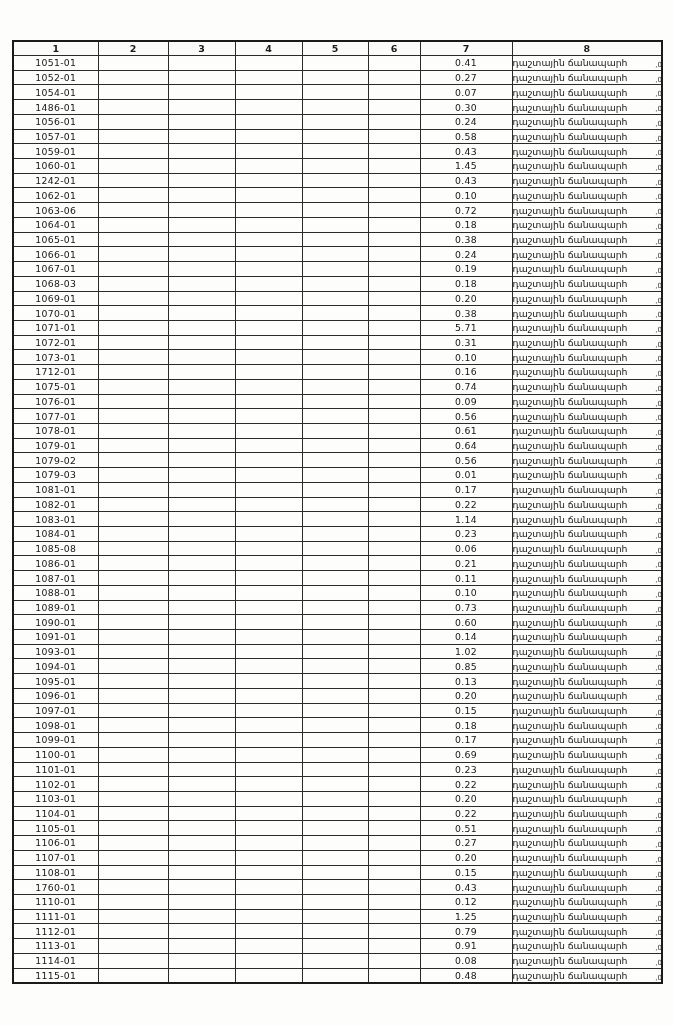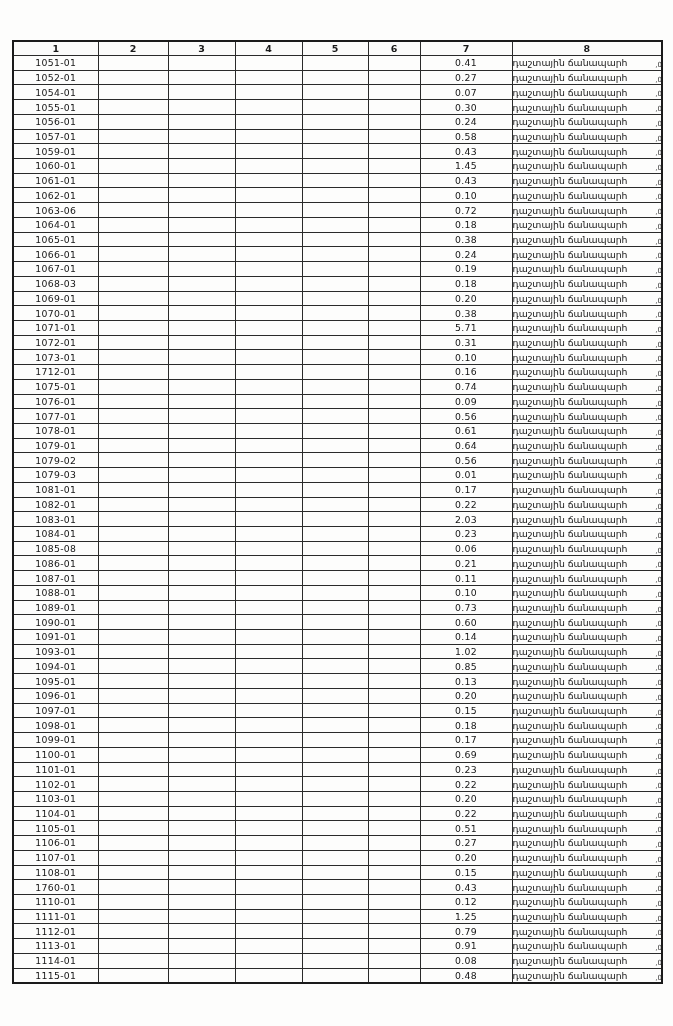--- a/index.html
+++ b/index.html
@@ -132,21 +132,21 @@
           <td class="c-id">1054-01</td>
           <td></td>
           <td></td>
           <td></td>
           <td></td>
           <td></td>
           <td class="c-val">0.07</td>
           <td class="c-road"><span>դաշտային ճանապարհ</span><span class="edge-frag">,0</span></td>
         </tr>
         <tr>
-          <td class="c-id">1055-01</td>
+          <td class="c-id">1486-01</td>
           <td></td>
           <td></td>
           <td></td>
           <td></td>
           <td></td>
           <td class="c-val">0.30</td>
           <td class="c-road"><span>դաշտային ճանապարհ</span><span class="edge-frag">,0</span></td>
         </tr>
         <tr>
           <td class="c-id">1056-01</td>
@@ -182,21 +182,21 @@
           <td class="c-id">1060-01</td>
           <td></td>
           <td></td>
           <td></td>
           <td></td>
           <td></td>
           <td class="c-val">1.45</td>
           <td class="c-road"><span>դաշտային ճանապարհ</span><span class="edge-frag">,0</span></td>
         </tr>
         <tr>
-          <td class="c-id">1061-01</td>
+          <td class="c-id">1242-01</td>
           <td></td>
           <td></td>
           <td></td>
           <td></td>
           <td></td>
           <td class="c-val">0.43</td>
           <td class="c-road"><span>դաշտային ճանապարհ</span><span class="edge-frag">,0</span></td>
         </tr>
         <tr>
           <td class="c-id">1062-01</td>
@@ -418,21 +418,21 @@
           <td class="c-val">0.22</td>
           <td class="c-road"><span>դաշտային ճանապարհ</span><span class="edge-frag">,0</span></td>
         </tr>
         <tr>
           <td class="c-id">1083-01</td>
           <td></td>
           <td></td>
           <td></td>
           <td></td>
           <td></td>
-          <td class="c-val">2.03</td>
+          <td class="c-val">1.14</td>
           <td class="c-road"><span>դաշտային ճանապարհ</span><span class="edge-frag">,0</span></td>
         </tr>
         <tr>
           <td class="c-id">1084-01</td>
           <td></td>
           <td></td>
           <td></td>
           <td></td>
           <td></td>
           <td class="c-val">0.23</td>

